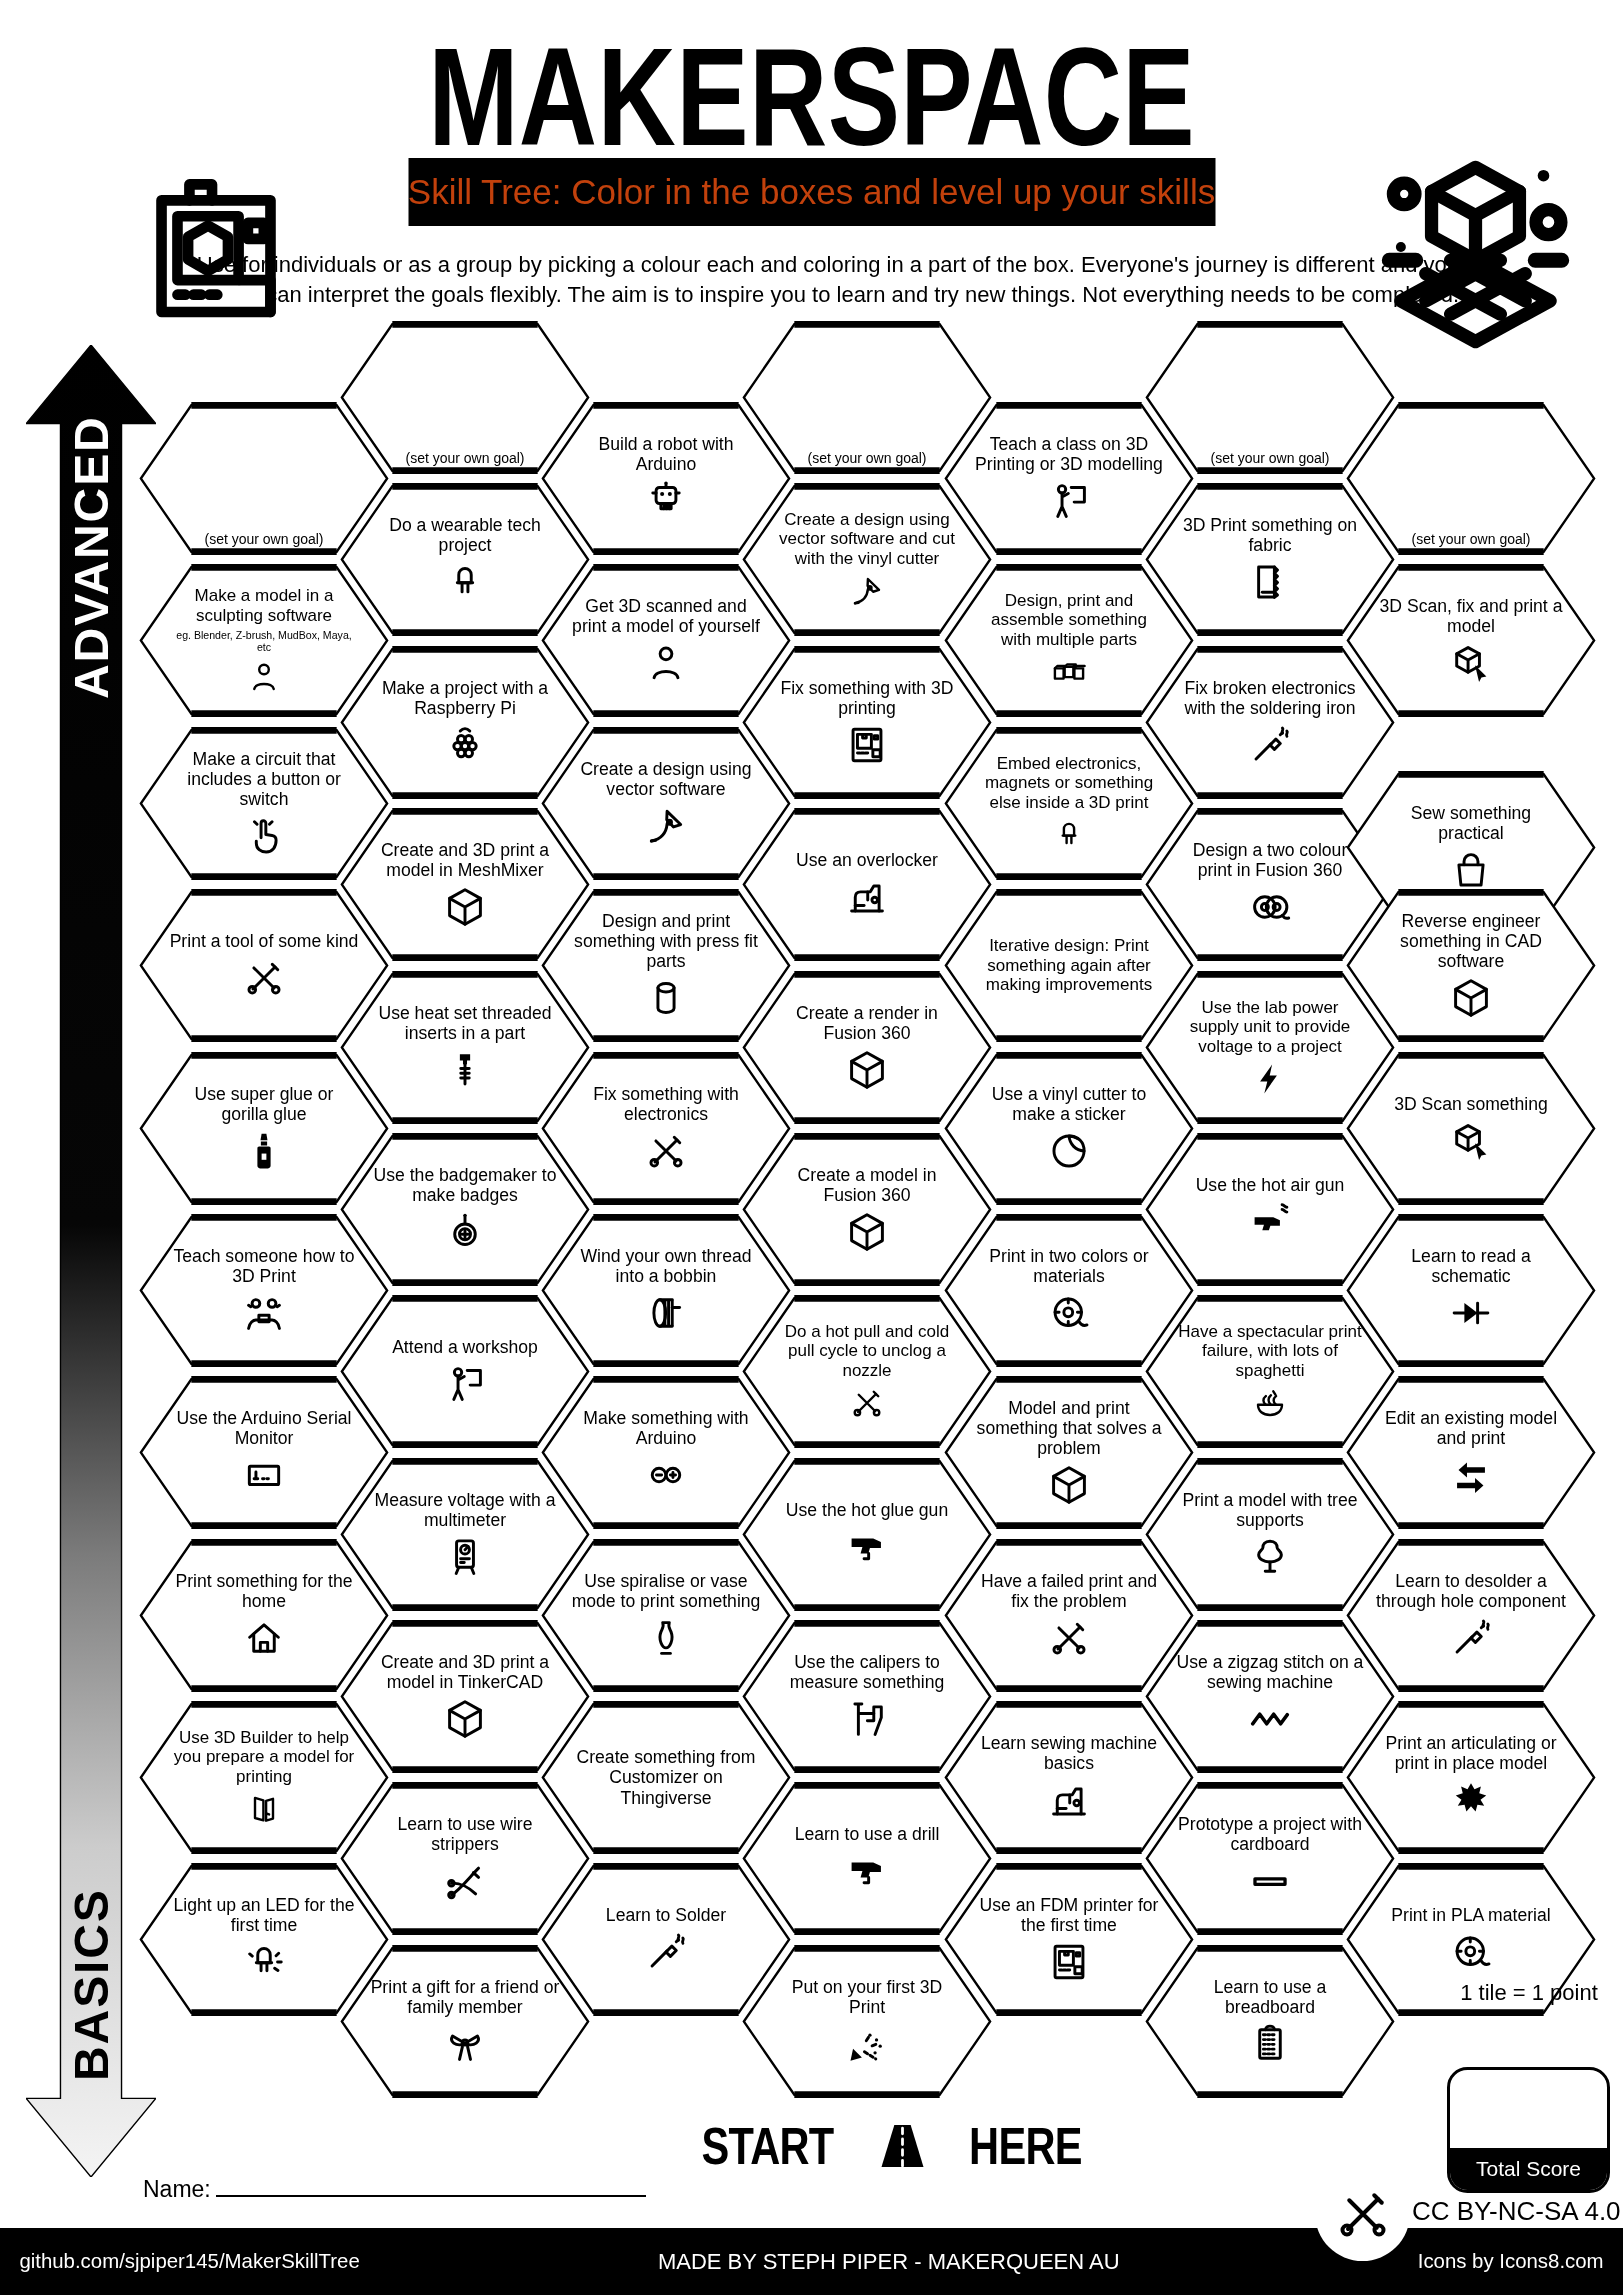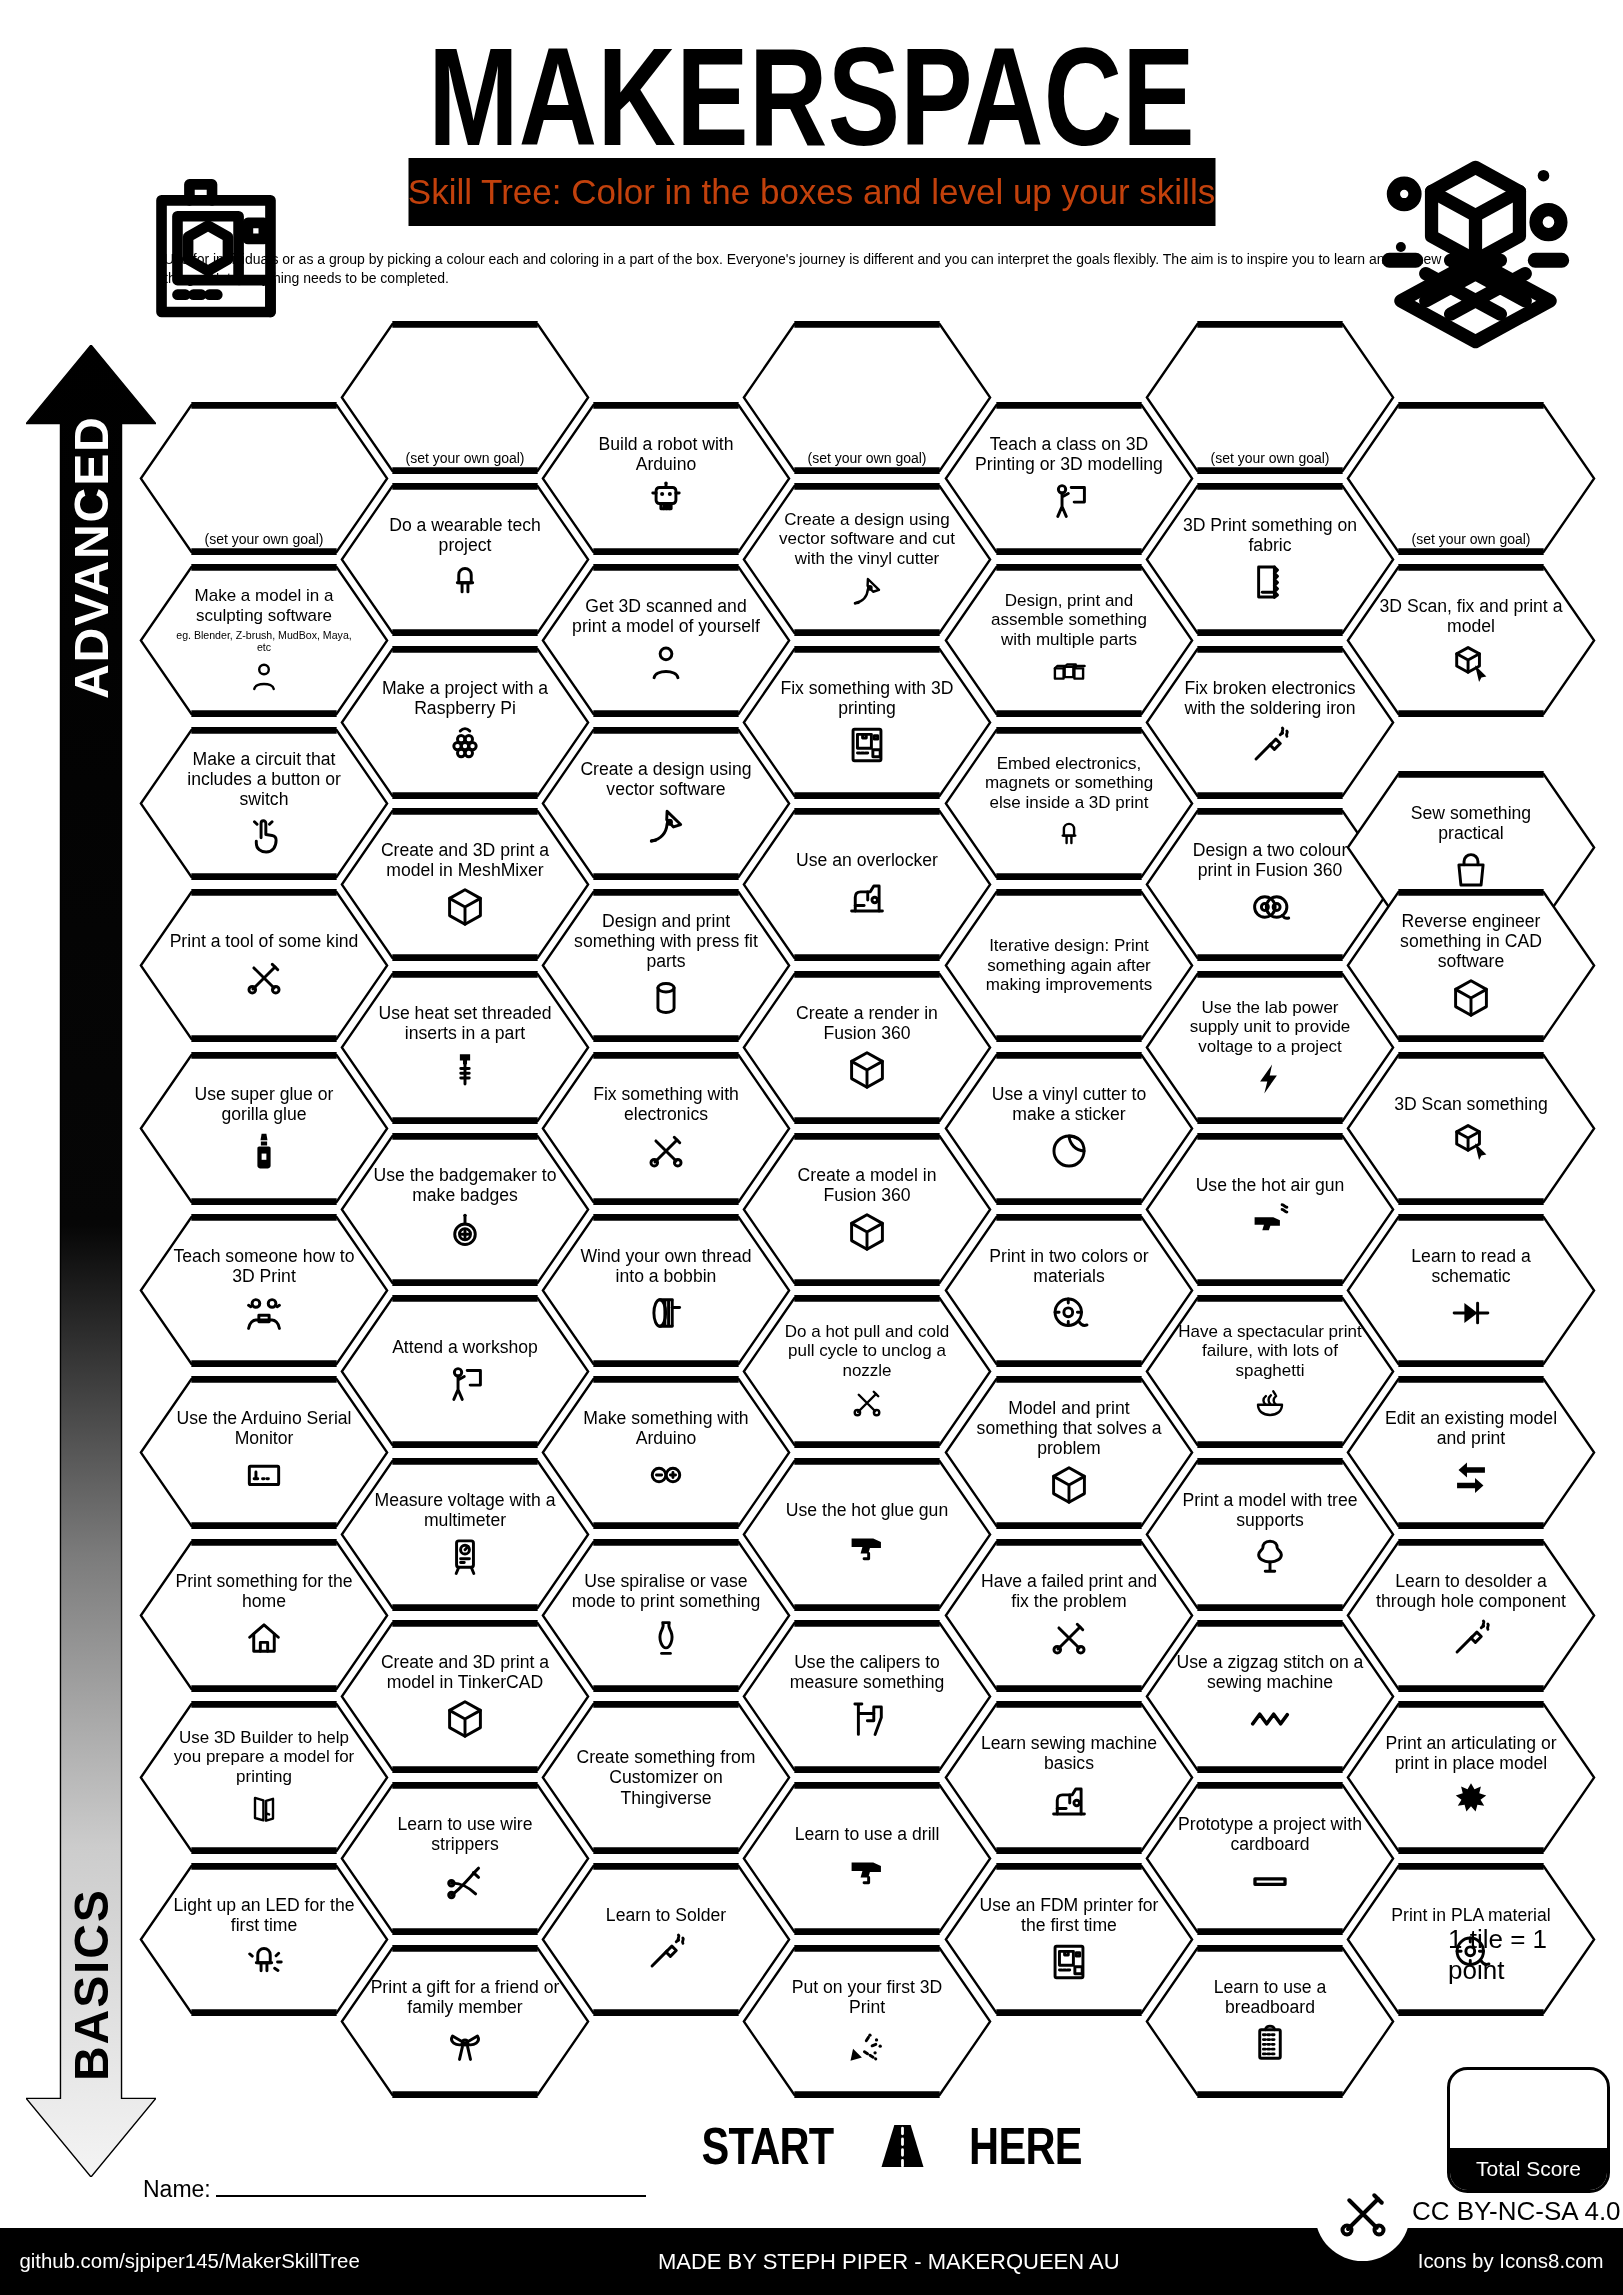--- a/index.html
+++ b/index.html
@@ -7,21 +7,21 @@
   #page{position:relative;width:1623px;height:2295px;background:#fff;overflow:hidden}
 
   
   .title{position:absolute;top:27px;left:0;width:100%;margin:0;text-align:center;
     font-size:139px;font-weight:900;letter-spacing:0.5px;line-height:1}
   .title span{display:inline-block;transform:scaleX(.78)}
   .subtitle{position:absolute;top:158px;left:50%;transform:translateX(-50%);
     width:807px;height:68px;background:#000;color:#c2410c;font-size:35px;
     display:flex;align-items:center;justify-content:center;white-space:nowrap}
   .desc{position:absolute;top:250px;left:50%;transform:translateX(-50%);
-    width:1295px;margin:0;text-align:left;font-size:14px;line-height:1.35}
+    width:1295px;margin:0;text-align:right;font-size:22px;line-height:1.35}
   .logo{position:absolute;color:#000}
   .logo-left{left:136px;top:164px;width:160px;height:171px}
   .logo-right{left:1376px;top:150px;width:199px;height:204px}
 
   
   .axis{position:absolute;left:26px;top:345px;width:130px;height:1832px}
   .axis-label{position:absolute;display:flex;align-items:center;justify-content:center;
     writing-mode:vertical-rl;transform:rotate(180deg);font-weight:bold;font-size:48px;letter-spacing:1.9px}
   .adv{left:59px;top:423px;width:65px;height:268px;color:#fff}
   .bas{left:59px;top:1876px;width:65px;height:217px;color:#000}
@@ -41,21 +41,21 @@
   .hex.goal .label{font-size:14px}
 
   svg.icon,svg.tile-icon{stroke:#000;fill:none;stroke-width:1.6;stroke-linecap:round;stroke-linejoin:round;color:#000}
 
   
   .start{position:absolute;left:685px;top:2116px;display:flex;align-items:center;gap:12px}
   .start .word{font-size:52px;font-weight:900;display:inline-block;transform:scaleX(.8);letter-spacing:-0.9px}
   .road{width:81px;height:56px;color:#000}
   .nameline{position:absolute;left:143px;top:2171px;font-size:23px}
   .nameunderline{display:inline-block;width:430px;border-bottom:2.3px solid #000;height:24px;margin-left:5.6px}
-  .tilepoint{position:absolute;left:1448px;top:1924px;width:162px;text-align:left;font-size:26px}
+  .tilepoint{position:absolute;left:1448px;top:1980px;width:162px;text-align:center;font-size:22px}
   .scorebox{position:absolute;left:1447px;top:2067px;width:163px;height:126px;border:3.2px solid #000;
     border-radius:20.4px;background:#fff;display:flex;flex-direction:column;overflow:hidden;box-sizing:border-box}
   .scorearea{flex:1}
   .scorelabel{height:42px;background:#000;color:#fff;font-size:21px;display:flex;align-items:center;justify-content:center}
   .cclogo{position:absolute;left:1315px;top:2166px;width:95px;height:95px;border-radius:50%;background:#fff;z-index:3;
     display:flex;align-items:center;justify-content:center}
   .cclogo svg{width:60px;height:60px}
   .cctext{position:absolute;left:1412px;top:2196px;font-size:26px;white-space:nowrap}
   .bar{position:absolute;left:0;bottom:0;width:100%;height:67px;background:#000;color:#fff;
     display:flex;align-items:center;justify-content:space-between;box-sizing:border-box;padding:0 19.4px}

